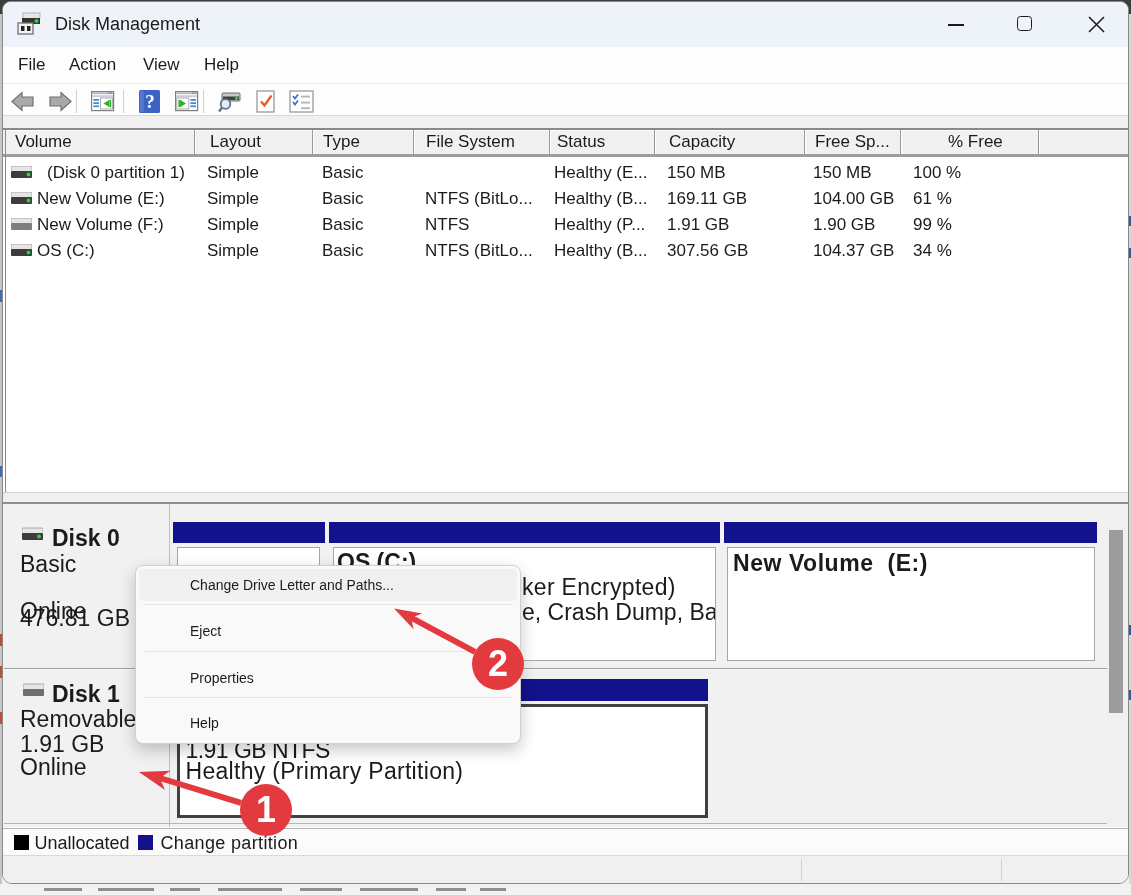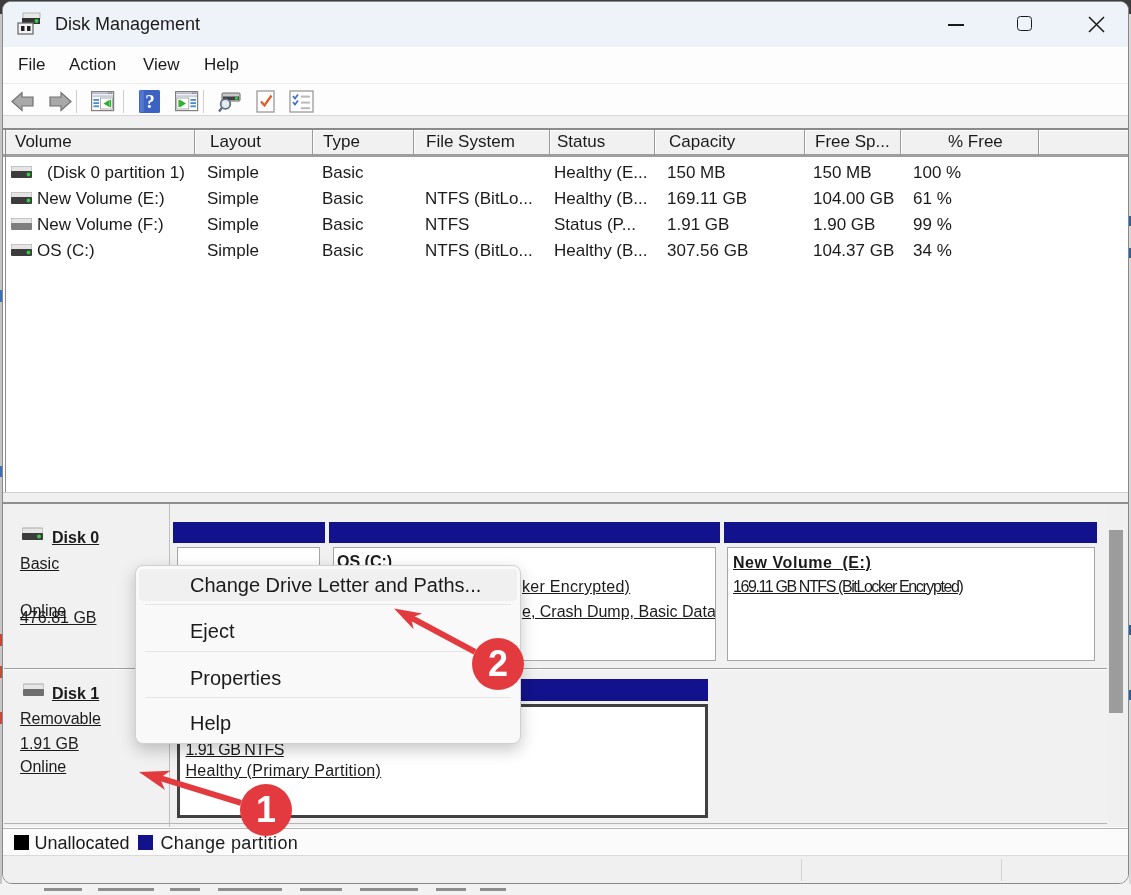--- a/index.html
+++ b/index.html
@@ -9,22 +9,22 @@
   #stage { position:relative; width:1131px; height:895px; }
   .corner { background:#3d3d3d; }
   #win { position:absolute; left:2px; top:1px; width:1127px; height:883px;
     background:#fff; border:1px solid #898989; border-radius:9px 9px 10px 10px;
     overflow:hidden; }
   .txt { position:absolute; white-space:pre; font-size:17px; }
   .b { font-weight:bold; }
   .row { position:absolute; width:1122px; height:26px; }
   .row .txt { height:26px; line-height:26px; top:0; }
   .hdr { height:24px; line-height:24px; top:128px; }
-  .lbl { position:absolute; white-space:pre; font-size:16px; height:22px; line-height:22px;text-decoration:underline; }
-  .mi { position:absolute; white-space:pre; font-size:20px; height:22px; line-height:22px; z-index:52; }
+  .lbl { position:absolute; white-space:pre; font-size:23px; height:22px; line-height:22px; }
+  .mi { position:absolute; white-space:pre; font-size:14px; height:22px; line-height:22px; z-index:52; }
   .sep { position:absolute; width:1px; top:128px; height:24px; background:#9a9a9a; }
   .sepw { position:absolute; width:1px; top:128px; height:24px; background:#fdfdfd; }
 </style>
 </head>
 <body>
 <div id="stage">
 
   <div class="abs corner" style="left:0;top:0;width:16px;height:14px;"></div>
   <div class="abs corner" style="left:1113px;top:0;width:18px;height:14px;"></div>
   <div class="abs corner" style="left:0;top:0;width:1131px;height:2px;"></div>
@@ -199,21 +199,21 @@
     </div>
     <div class="row" style="left:0;top:209.5px;">
       <svg class="abs" style="left:8px;top:6.5px;" width="21" height="13" viewBox="0 0 21 13">
         <rect x="0" y="0" width="21" height="7" rx="1" fill="#e5e5e5" stroke="#9a9a9a" stroke-width="0.8"></rect>
         <rect x="0" y="5" width="21" height="7" rx="1" fill="#7e7e7e"></rect>
       </svg>
       <div class="txt" style="left:34px;">New Volume (F:)</div>
       <div class="txt" style="left:204px;">Simple</div>
       <div class="txt" style="left:319px;">Basic</div>
       <div class="txt" style="left:422px;">NTFS</div>
-      <div class="txt" style="left:551px;">Status (P...</div>
+      <div class="txt" style="left:551px;">Healthy (P...</div>
       <div class="txt" style="left:664px;">1.91 GB</div>
       <div class="txt" style="left:810px;">1.90 GB</div>
       <div class="txt" style="left:910px;">99 %</div>
     </div>
     <div class="row" style="left:0;top:235.5px;">
       <svg class="abs" style="left:8px;top:6.5px;" width="21" height="13" viewBox="0 0 21 13">
         <rect x="0" y="0" width="21" height="7" rx="1" fill="#e5e5e5" stroke="#9a9a9a" stroke-width="0.8"></rect>
         <rect x="0" y="5" width="21" height="7" rx="1" fill="#3c3c3c"></rect>
         <circle cx="17.5" cy="8.5" r="1.9" fill="#2fd042"></circle>
       </svg>
@@ -259,21 +259,20 @@
     <div class="abs" style="left:173.5px;top:545px;width:143px;height:114px;background:#fff;border:1px solid #a6a6a6;"></div>
     <div class="abs" style="left:326px;top:519.5px;width:391px;height:21.5px;background:#12128c;"></div>
     <div class="abs" style="left:330px;top:545px;width:383px;height:114px;background:#fff;border:1px solid #a6a6a6;overflow:hidden;">
       <div class="lbl b" style="left:3px;top:3px;">OS (C:)</div>
       <div class="lbl" style="left:188px;top:28px;letter-spacing:0.3px;">ker Encrypted)</div>
       <div class="lbl" style="left:188px;top:53px;">e, Crash Dump, Basic Data Partition)</div>
     </div>
     <div class="abs" style="left:721px;top:519.5px;width:373px;height:21.5px;background:#12128c;"></div>
     <div class="abs" style="left:724px;top:545px;width:368px;height:114px;background:#fff;border:1px solid #a6a6a6;overflow:hidden;">
       <div class="lbl b" style="left:5px;top:4px;letter-spacing:0.55px;">New Volume  (E:)</div>
-      <div class="lbl" style="left:5px;top:28px;letter-spacing:-1.4px;">169.11 GB NTFS (BitLocker Encrypted)</div>
     </div>
 
     <div class="abs" style="left:172px;top:676.5px;width:532.5px;height:22.5px;background:#12128c;"></div>
     <div class="abs" style="left:174px;top:702px;width:531px;height:114px;background:#fff;border:3px solid #404040;overflow:hidden;">
       <div class="lbl b" style="left:7px;top:11px;">New Volume (F:)</div>
       <div class="lbl" style="left:5.5px;top:32px;letter-spacing:-0.55px;">1.91 GB NTFS</div>
       <div class="lbl" style="left:5.5px;top:52.5px;letter-spacing:0.3px;">Healthy (Primary Partition)</div>
     </div>
 
     <div class="abs" style="left:1104px;top:502px;width:20px;height:323px;background:#f0f0f0;"></div>

